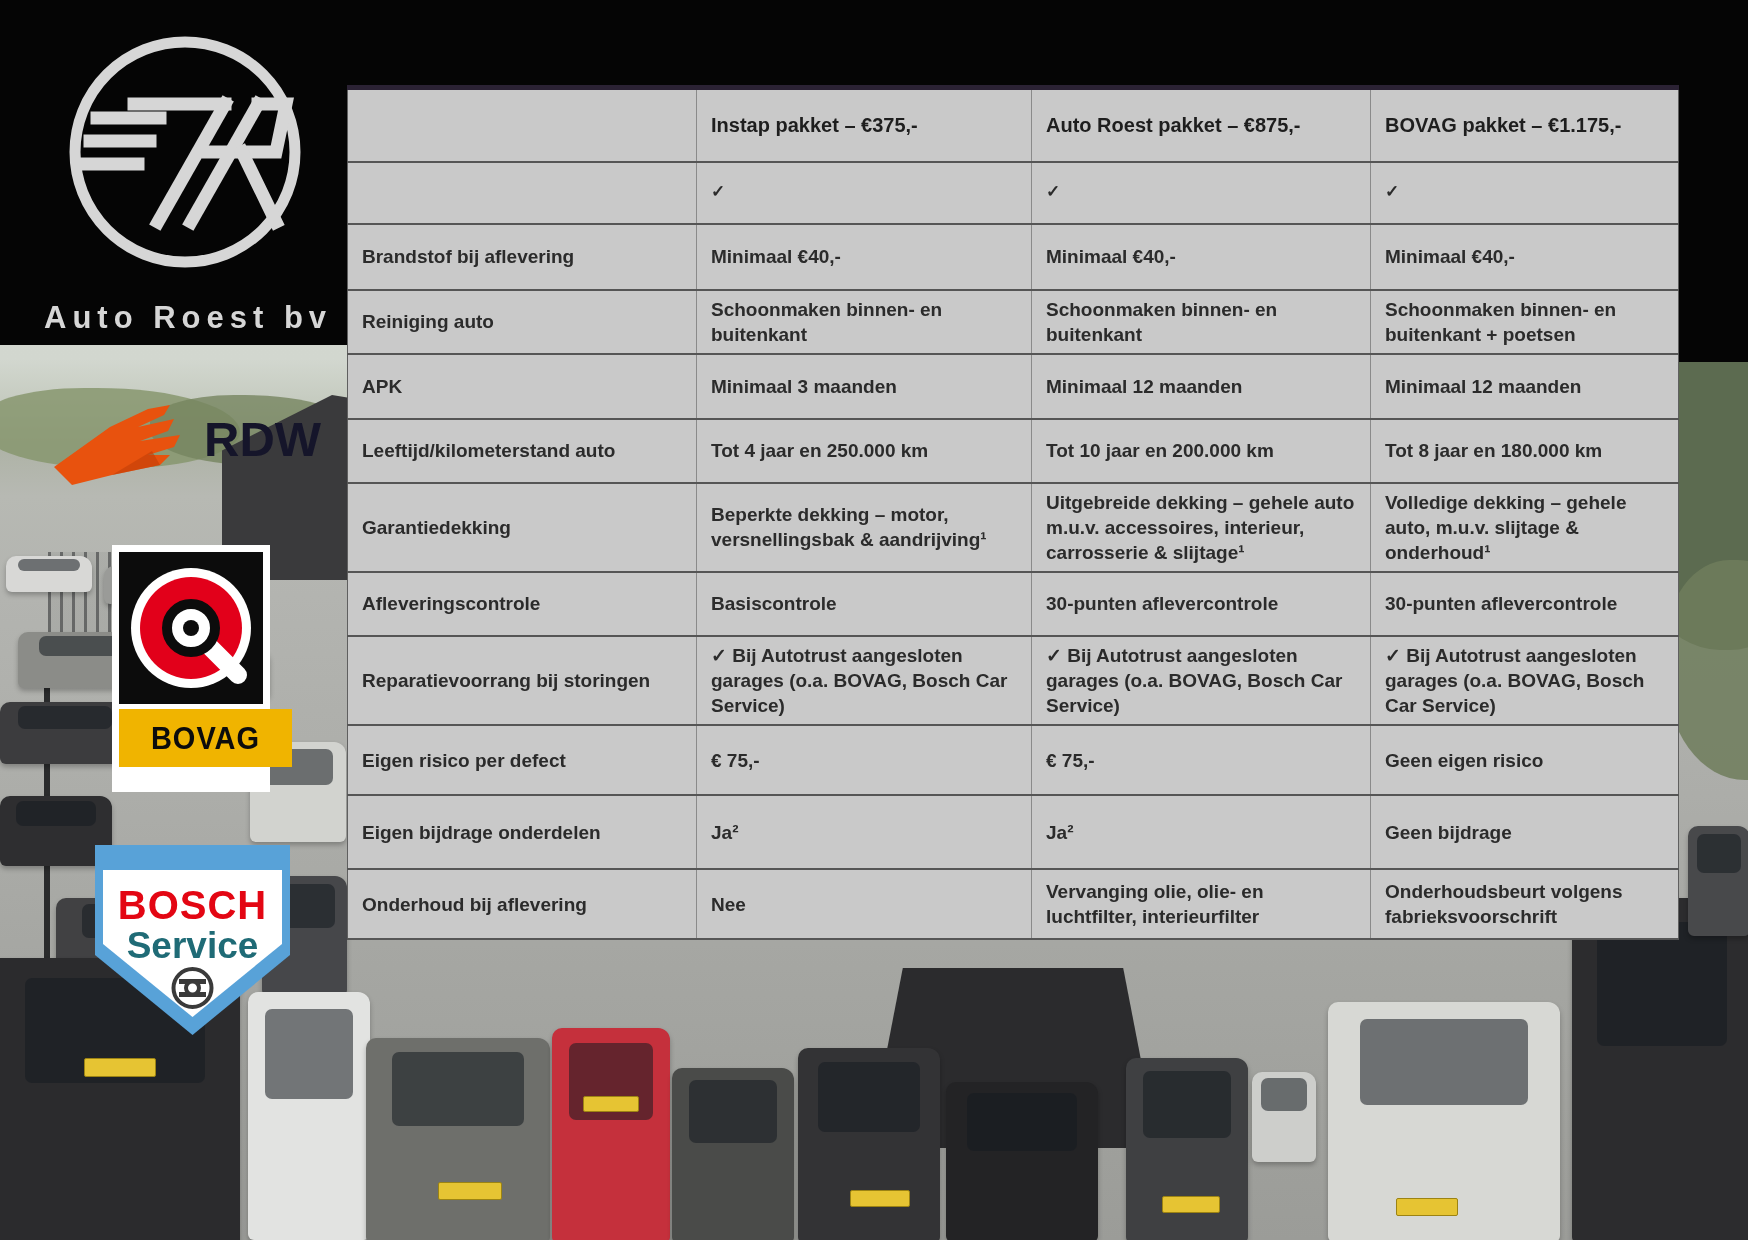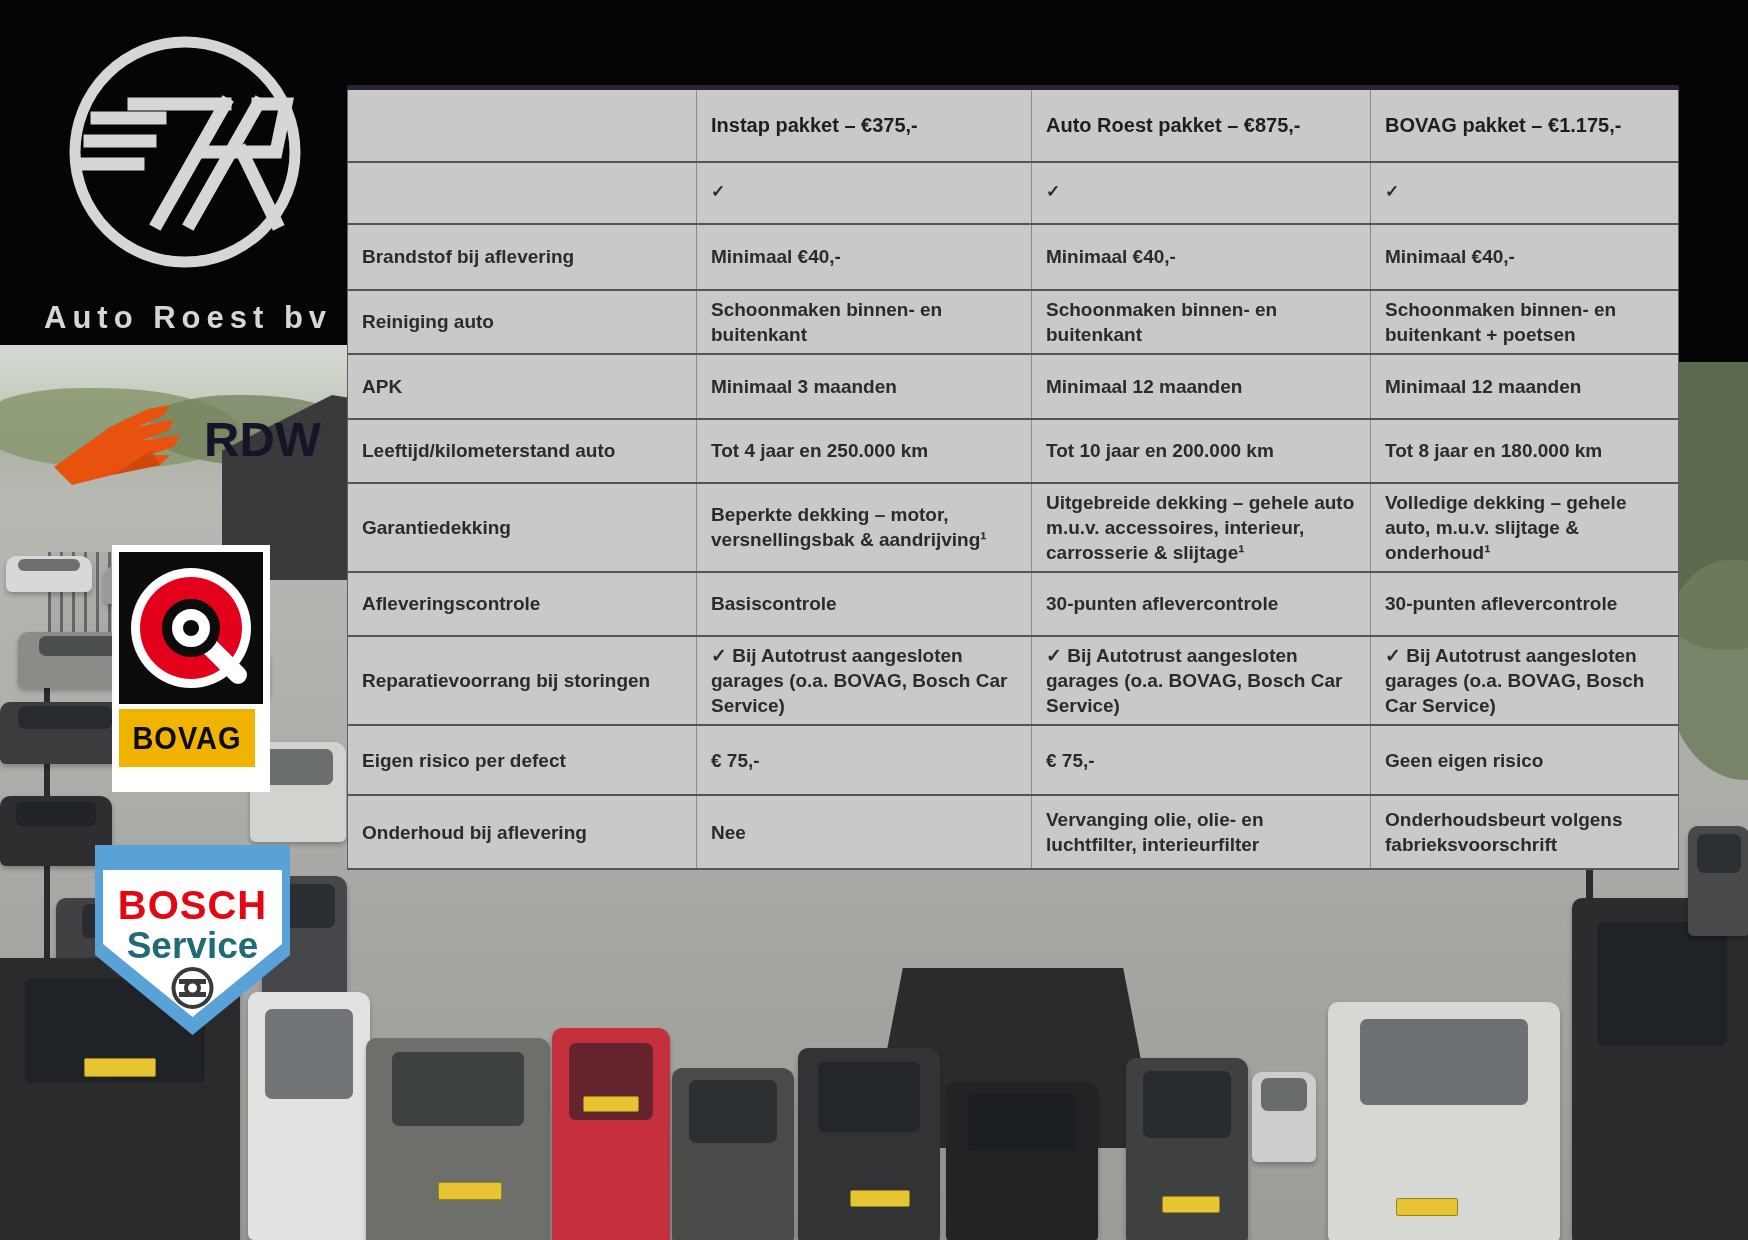--- a/index.html
+++ b/index.html
@@ -29,21 +29,21 @@
   #autoroest-name{position:absolute;left:44px;top:300px;width:300px;
       color:#d6d6d6;font-size:31px;font-weight:bold;letter-spacing:6px;white-space:nowrap;}
 
   
   #rdw{position:absolute;left:52px;top:405px;width:290px;height:95px;}
   #rdw-text{position:absolute;left:152px;top:6px;
       font-family:Liberation Sans, sans-serif;font-weight:bold;font-size:49px;color:#15152a;}
 
   
   #bovag{position:absolute;left:112px;top:545px;width:158px;height:247px;background:#fff;}
-  #bovag-band{position:absolute;left:7px;top:164px;width:136px;height:58px;background:#f0b400;
+  #bovag-band{position:absolute;left:7px;top:164px;width:173px;height:58px;background:#f0b400;
       display:flex;align-items:center;justify-content:center;}
   #bovag-band span{font-weight:bold;font-size:29px;color:#0c0c0c;letter-spacing:1px;
       transform:scaleY(1.1);}
 
   
   #bosch{position:absolute;left:95px;top:845px;width:195px;height:192px;}
 
   
   table#pakketten{position:absolute;left:347px;top:85px;width:1331px;
       border-collapse:collapse;table-layout:fixed;background:#c9c9c9;
@@ -242,20 +242,26 @@
         <td>✓ Bij Autotrust aangesloten garages (o.a. BOVAG, Bosch Car Service)</td>
         <td>✓ Bij Autotrust aangesloten garages (o.a. BOVAG, Bosch Car Service)</td>
       </tr>
       <tr>
         <td>Eigen risico per defect</td>
         <td>€ 75,-</td>
         <td>€ 75,-</td>
         <td>Geen eigen risico</td>
       </tr>
       <tr>
+        <td>Eigen bijdrage onderdelen</td>
+        <td>Ja²</td>
+        <td>Ja²</td>
+        <td>Geen bijdrage</td>
+      </tr>
+      <tr>
         <td>Onderhoud bij aflevering</td>
         <td>Nee</td>
         <td>Vervanging olie, olie- en luchtfilter, interieurfilter</td>
         <td>Onderhoudsbeurt volgens fabrieksvoorschrift</td>
       </tr>
     </tbody>
   </table>
 
 </div>
 

